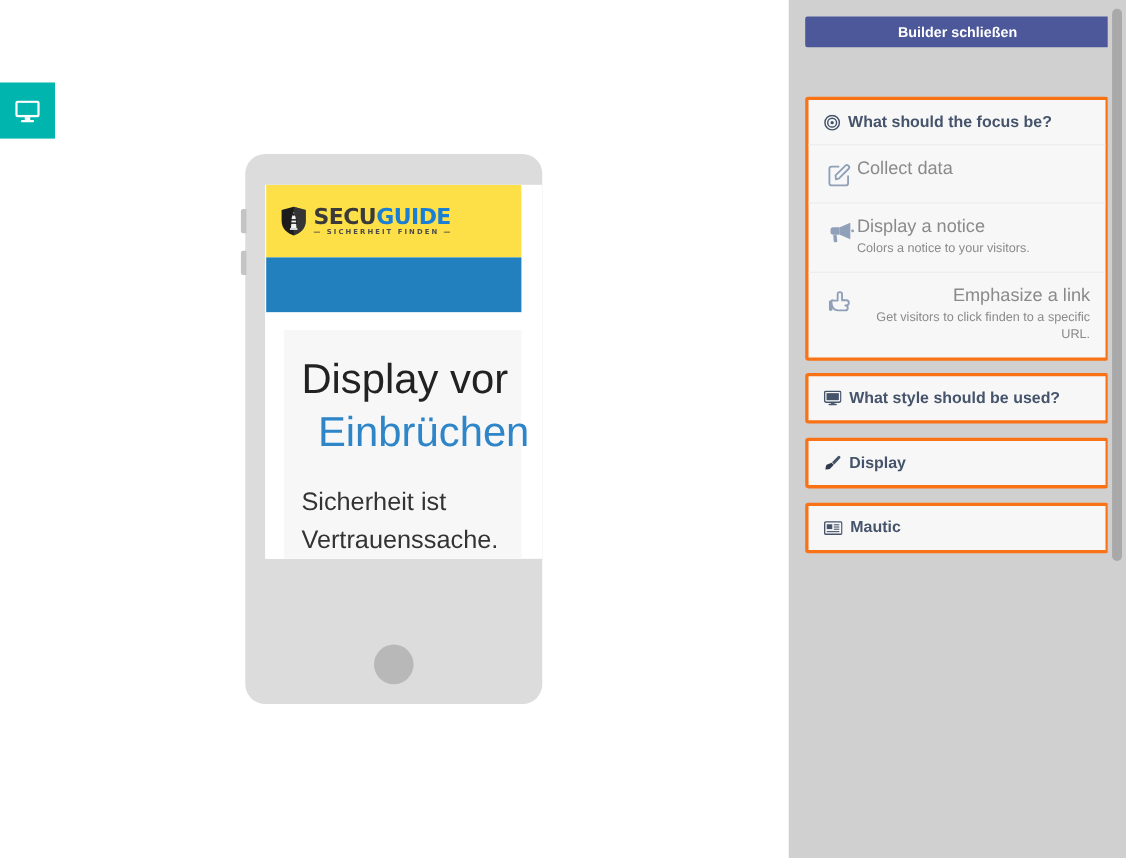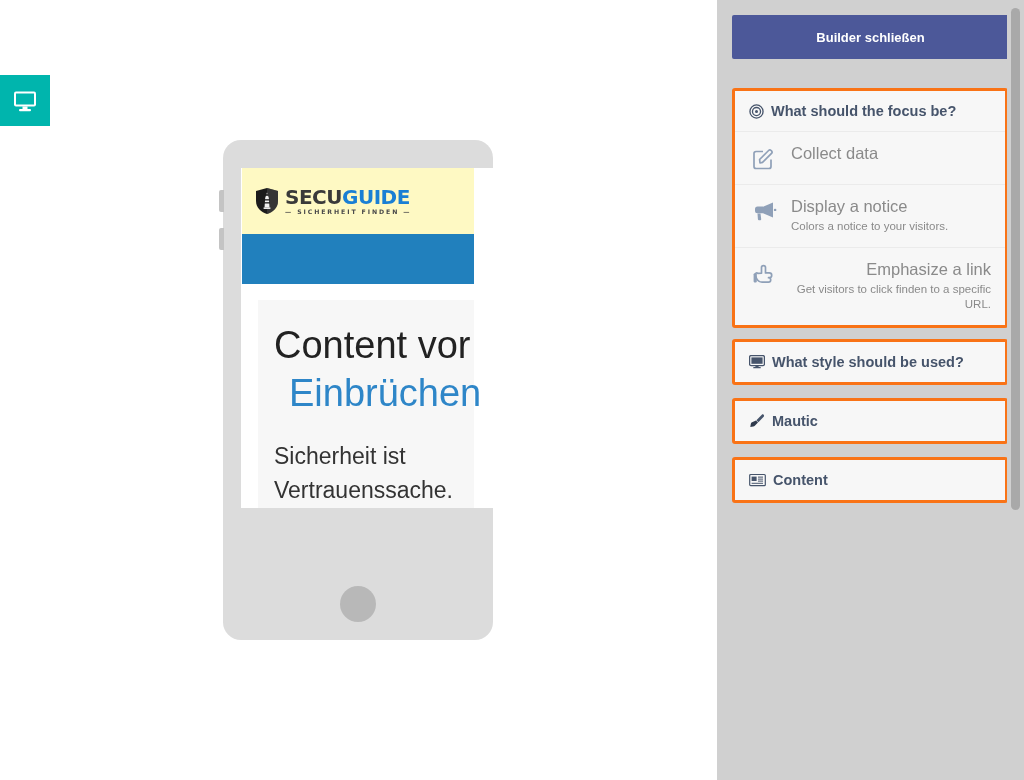--- a/index.html
+++ b/index.html
@@ -58,21 +58,21 @@
     background: #b8b8b8;
   }
 
   
   #preview {
     position: absolute; left: 1px; top: 0;
     width: 232px;
     background: #ffffff;
   }
   #preview-header {
-    background: #fef9c3;
+    background: #fde047;
     height: 66px;
     display: flex; align-items: center;
     padding-left: 13px;
   }
   .logo { display: flex; align-items: center; gap: 6px; }
   .logo-shield { width: 24px; height: 28px; display: block; }
   .logo-text { line-height: 1; }
   .logo-word {
     font-family: "DejaVu Sans", sans-serif;
     font-weight: bold; font-size: 20px;
@@ -108,21 +108,21 @@
   }
 
   
   #sidebar {
     position: absolute; left: 717px; top: 0;
     width: 307px; height: 780px;
     background: #d0d0d0;
   }
   #close-builder {
     position: absolute; left: 15px; top: 15px;
-    width: 277px; height: 44px;
+    width: 277px; height: 28px;
     background: #4c5899;
     color: #ffffff;
     border: none;
     font-family: "Liberation Sans", sans-serif;
     font-size: 13px; font-weight: bold;
     cursor: pointer;
     border-radius: 2px;
   }
 
   .card {
@@ -139,21 +139,21 @@
     color: #46546b;
     cursor: pointer;
     white-space: nowrap;
   }
   .card-head .ic { display: flex; align-items: center; color: #46546b; }
 
   #focus-card { top: 88px; }
   #focus-card .card-head { border-bottom: 1px solid #ebebeb; }
 
   .focus-item {
-    display: flex; gap: 12px;
+    display: flex; 
     padding: 12px 14px 12px 14px;
     border-bottom: 1px solid #ebebeb;
     cursor: pointer;
     align-items: flex-start;
   }
   .focus-item:last-child { border-bottom: none; text-align: right; }
   .focus-ic {
     width: 30px; flex: 0 0 30px;
     color: #8fa0b8;
     display: flex; align-items: flex-start; justify-content: center;
@@ -232,21 +232,21 @@
                 <div class="logo-tag">— SICHERHEIT FINDEN —</div>
               </span>
             </div>
           </div>
 
           <div id="preview-band"></div>
 
           <div id="preview-body">
             <div id="preview-card">
               <div id="preview-h1">
-                <span>Content vor</span>
+                <span>Display vor</span>
                 <span class="hl">Einbrüchen</span>
               </div>
               <div id="preview-p">Sicherheit ist Vertrauenssache. Hier finden Sie</div>
             </div>
           </div>
 
         </div>
       </div>
 
       <div id="home-btn"></div>
@@ -325,37 +325,37 @@
     </div>
 
     <div class="card" id="colors-card">
       <div class="card-head">
         <span class="ic">
           <svg width="16" height="15" viewBox="0 0 16 15">
             <path d="M14.6 0.8c.6.6.6 1.3.1 1.9L9.4 8.2 7.4 6.2 12.8.7c.6-.5 1.3-.5 1.8.1z" fill="#46546b"></path>
             <path d="M7 6.6l2 2-3.2 3.2a2.6 2.6 0 0 1-1.5.7l-3 .4.5-2.9c.1-.6.3-1.1.7-1.5z" fill="#2f3a4c"></path>
           </svg>
         </span>
-        <span>Mautic</span>
+        <span>Display</span>
       </div>
     </div>
 
     <div class="card" id="content-card">
       <div class="card-head">
         <span class="ic">
           <svg width="17" height="14" viewBox="0 0 17 14" fill="none" stroke="#46546b" stroke-width="1.2">
             <rect x="0.7" y="1.5" width="15.6" height="11.2" rx="1"></rect>
             <rect x="2.6" y="3.6" width="5" height="4.4" fill="#46546b" stroke="none"></rect>
             <rect x="9" y="3.6" width="5" height="1" fill="#46546b" stroke="none"></rect>
             <rect x="9" y="5.6" width="5" height="1" fill="#46546b" stroke="none"></rect>
             <rect x="9" y="7.6" width="5" height="1" fill="#46546b" stroke="none"></rect>
             <rect x="2.6" y="9.8" width="11.4" height="1" fill="#46546b" stroke="none"></rect>
           </svg>
         </span>
-        <span>Content</span>
+        <span>Mautic</span>
       </div>
     </div>
 
     <div id="scrollbar-track">
       <div id="scrollbar-thumb"></div>
     </div>
   </div>
 
 </div>
 

